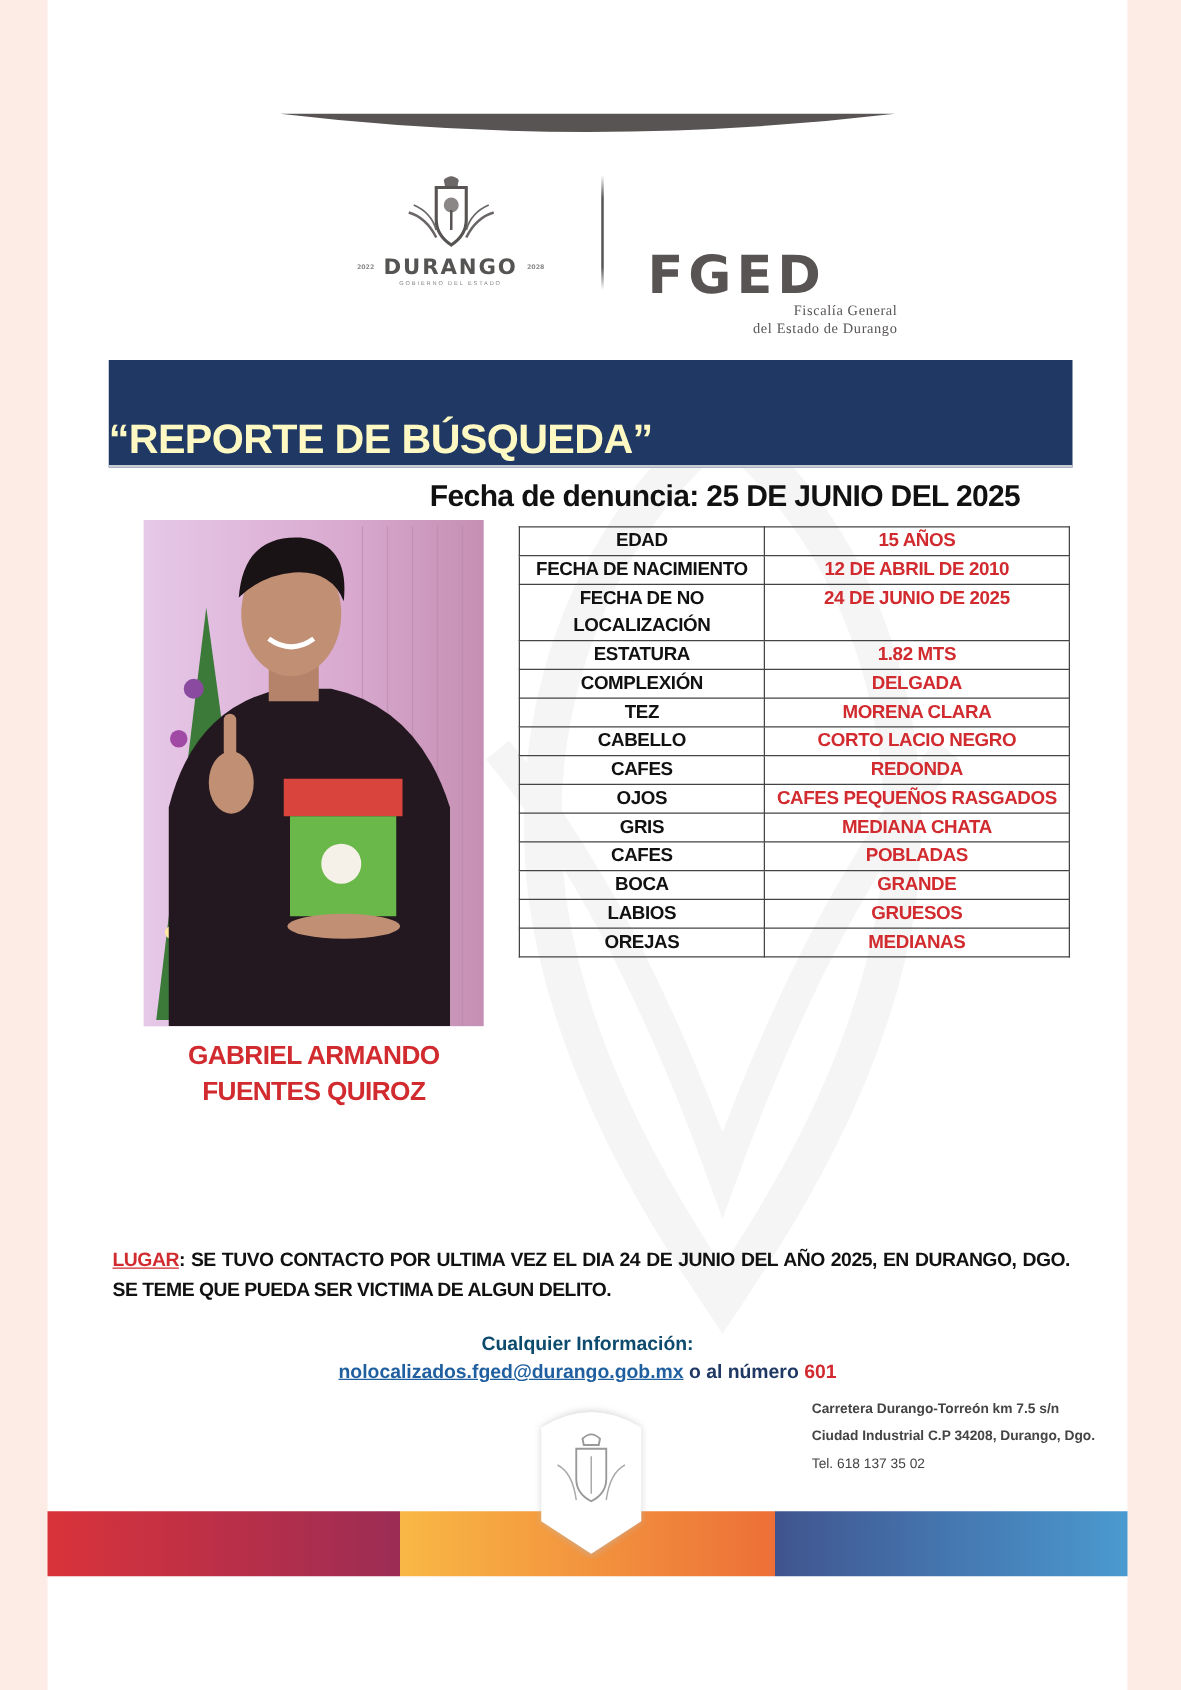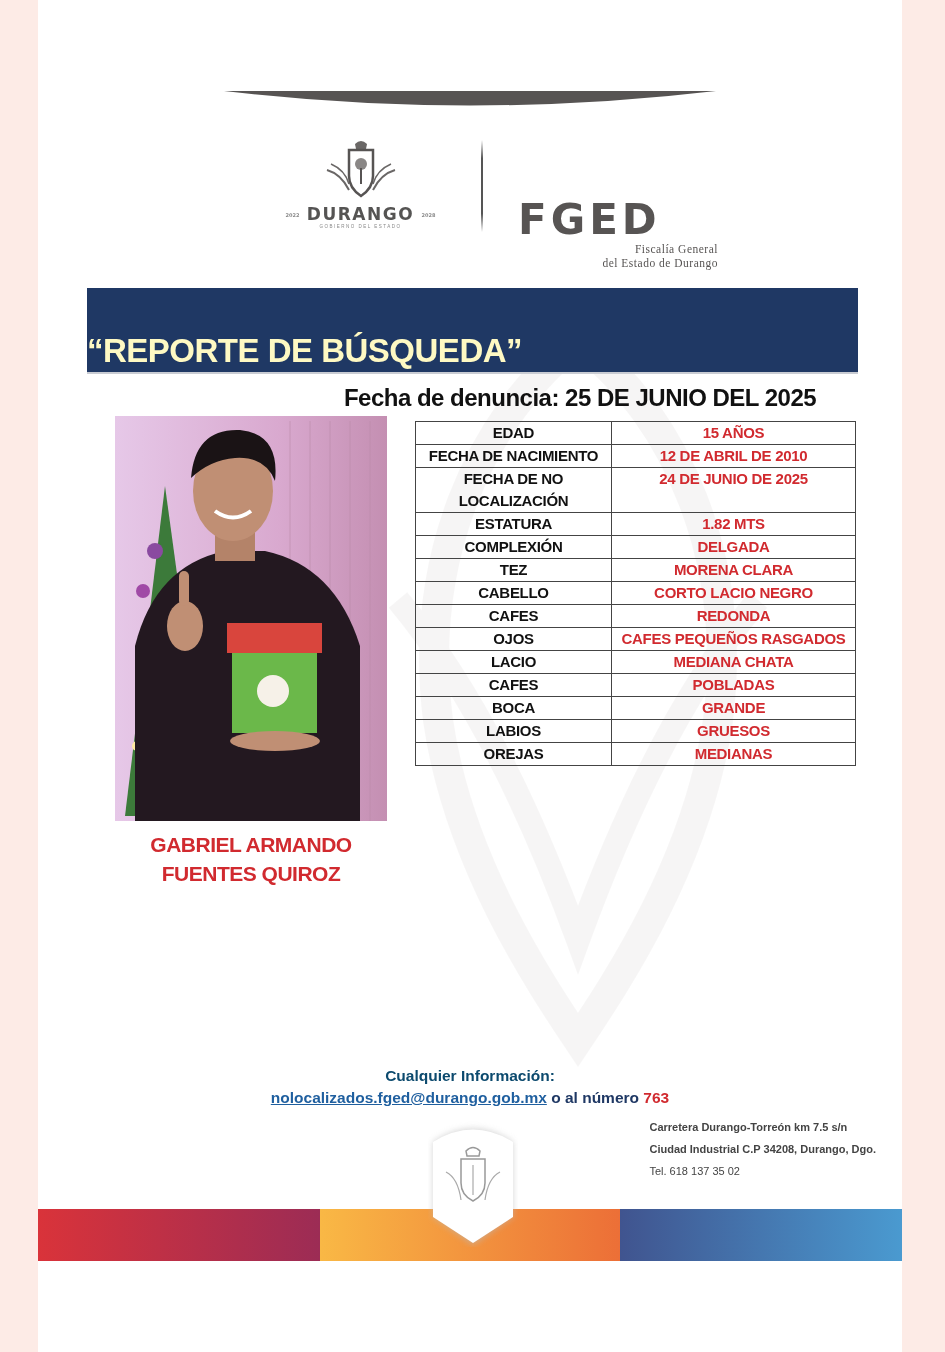--- a/index.html
+++ b/index.html
@@ -257,21 +257,21 @@
         </tr>
       <tr>
           <td class="k">CAFES</td>
           <td class="v">REDONDA</td>
         </tr>
       <tr>
           <td class="k">OJOS</td>
           <td class="v">CAFES PEQUEÑOS RASGADOS</td>
         </tr>
       <tr>
-          <td class="k">LACIO</td>
+          <td class="k">GRIS</td>
           <td class="v">MEDIANA CHATA</td>
         </tr>
       <tr>
           <td class="k">CAFES</td>
           <td class="v">POBLADAS</td>
         </tr>
       <tr>
           <td class="k">BOCA</td>
           <td class="v">GRANDE</td>
         </tr>
@@ -280,24 +280,25 @@
           <td class="v">GRUESOS</td>
         </tr>
       <tr>
           <td class="k">OREJAS</td>
           <td class="v">MEDIANAS</td>
         </tr>
     </tbody>
   </table>
 
 
+  <p class="para p-lugar"><span class="lbl">LUGAR</span><span>: SE TUVO CONTACTO POR ULTIMA VEZ EL DIA 24 DE JUNIO DEL AÑO 2025, EN DURANGO, DGO. SE TEME QUE PUEDA SER VICTIMA DE ALGUN DELITO.</span></p>
 
   <div class="contact-title">Cualquier Información:</div>
   <div class="contact-line">
-    <a class="email">nolocalizados.fged@durango.gob.mx</a><span> o al número </span><span class="num">763</span>
+    <a class="email">nolocalizados.fged@durango.gob.mx</a><span> o al número </span><span class="num">601</span>
   </div>
 
   <div class="address">
     <div class="b">Carretera Durango-Torreón km 7.5 s/n</div>
     <div class="b">Ciudad Industrial C.P 34208, Durango, Dgo.</div>
     <div>Tel. 618 137 35 02</div>
   </div>
 
   <div class="footer-bar">
     <div class="fb1"></div>

